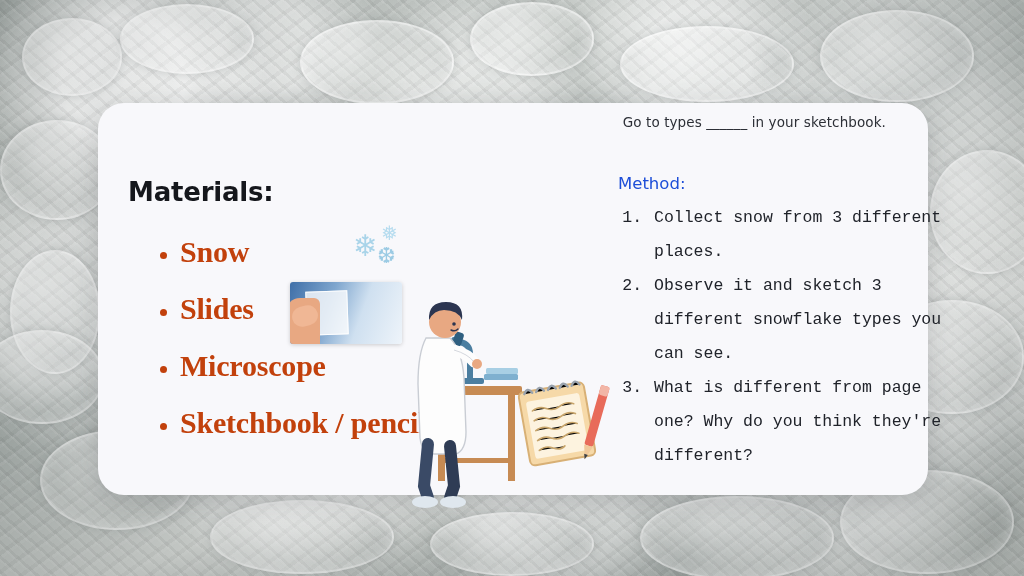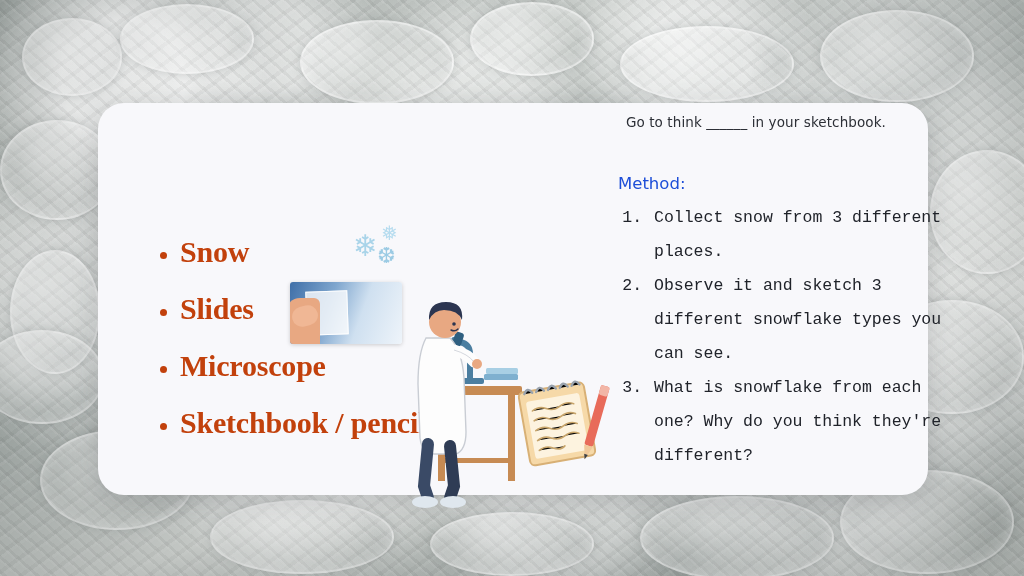--- a/index.html
+++ b/index.html
@@ -265,23 +265,24 @@
     <div class="blob" style="left:210px; top:500px; width:180px; height:70px;"></div>
     <div class="blob" style="left:430px; top:512px; width:160px; height:60px;"></div>
     <div class="blob" style="left:640px; top:496px; width:190px; height:80px;"></div>
     <div class="blob" style="left:840px; top:470px; width:170px; height:100px;"></div>
     <div class="blob" style="left:-20px; top:330px; width:120px; height:90px;"></div>
   </div>
   <div class="bg-dark"></div>
 
   <div class="card">
 
-    <div class="go-to-page">Go to think ______ in your sketchbook.</div>
-
-
+    <div class="go-to-page">Go to types ______ in your sketchbook.</div>
+
+
+    <div class="materials-head">Materials:</div>
 
     <ul class="materials-list">
       <li>Snow</li>
       <li>Slides</li>
       <li>Microscope</li>
       <li>Sketchbook / pencil</li>
     </ul>
 
     <div class="snowflakes">
       <span class="flake f1">❄</span>
@@ -352,17 +353,17 @@
         <rect x="74" y="10" width="9" height="10" rx="2" fill="#f2b6a6"></rect>
         <polygon points="74,72 83,72 78.5,86" fill="#f0c89a"></polygon>
         <polygon points="76.6,81 80.4,81 78.5,86" fill="#3a3f45"></polygon>
       </g>
     </svg>
 
     <div class="method-head">Method:</div>
     <ol class="method-list">
       <li>Collect snow from 3 different places.</li>
       <li>Observe it and sketch 3 different snowflake types you can see.</li>
-      <li>What is snowflake from each one? Why do you think they're different?</li>
+      <li>What is different from page one? Why do you think they're different?</li>
     </ol>
 
   </div>
 </div>
 
 </body></html>

